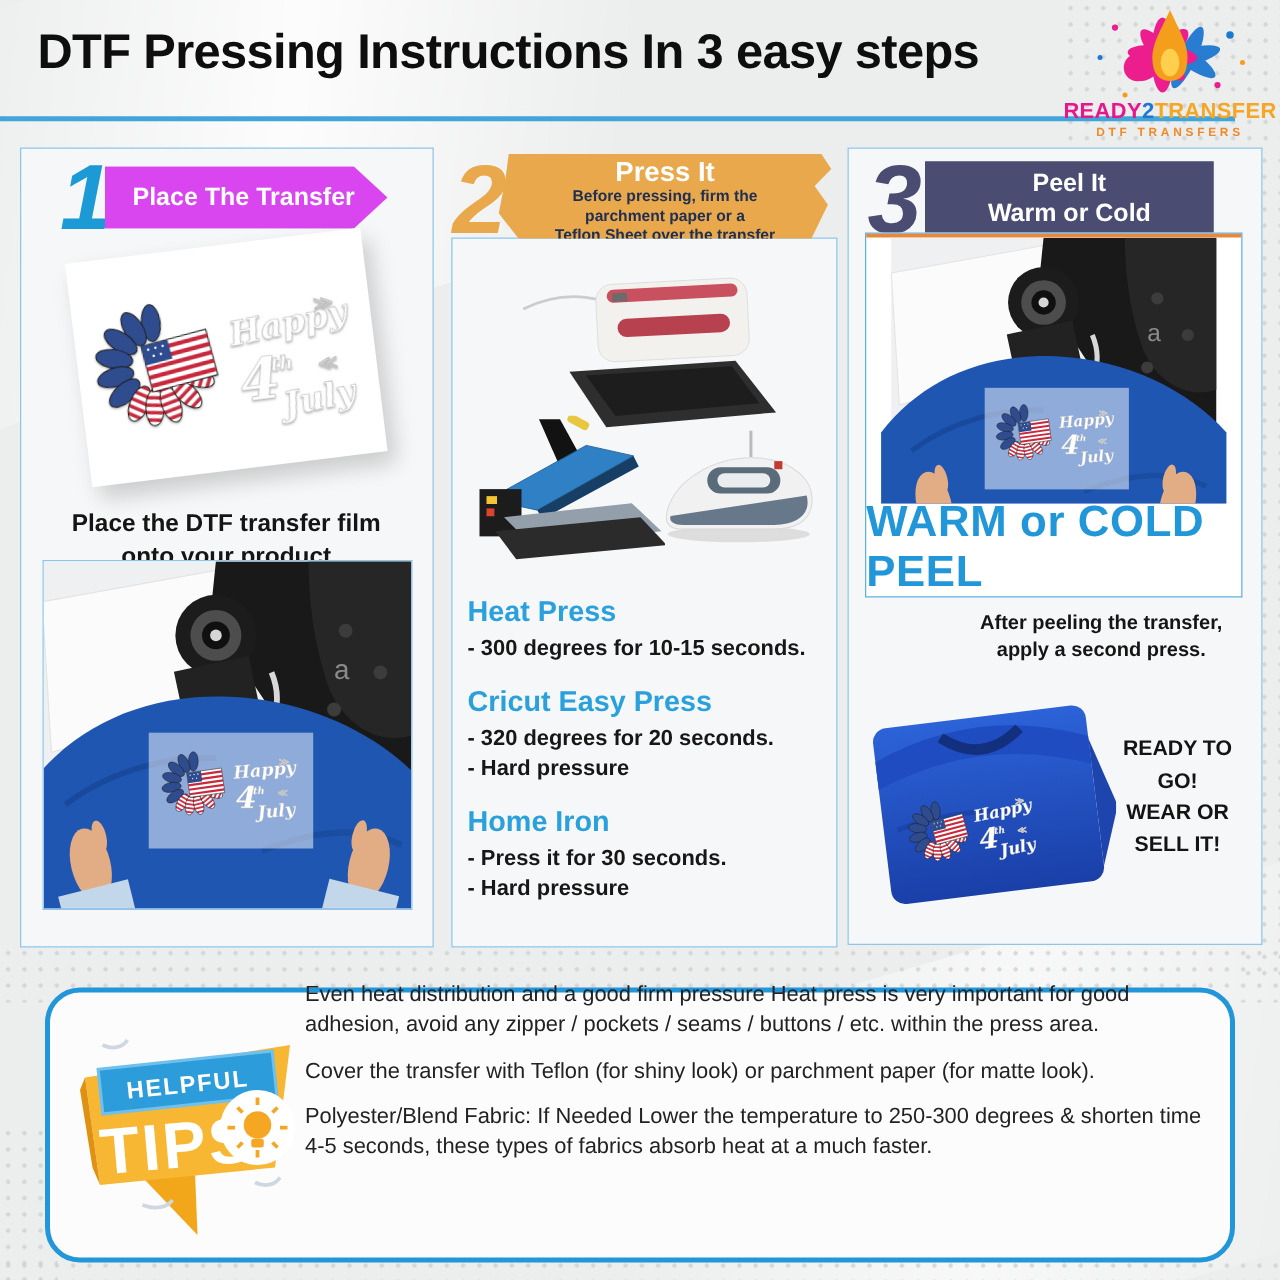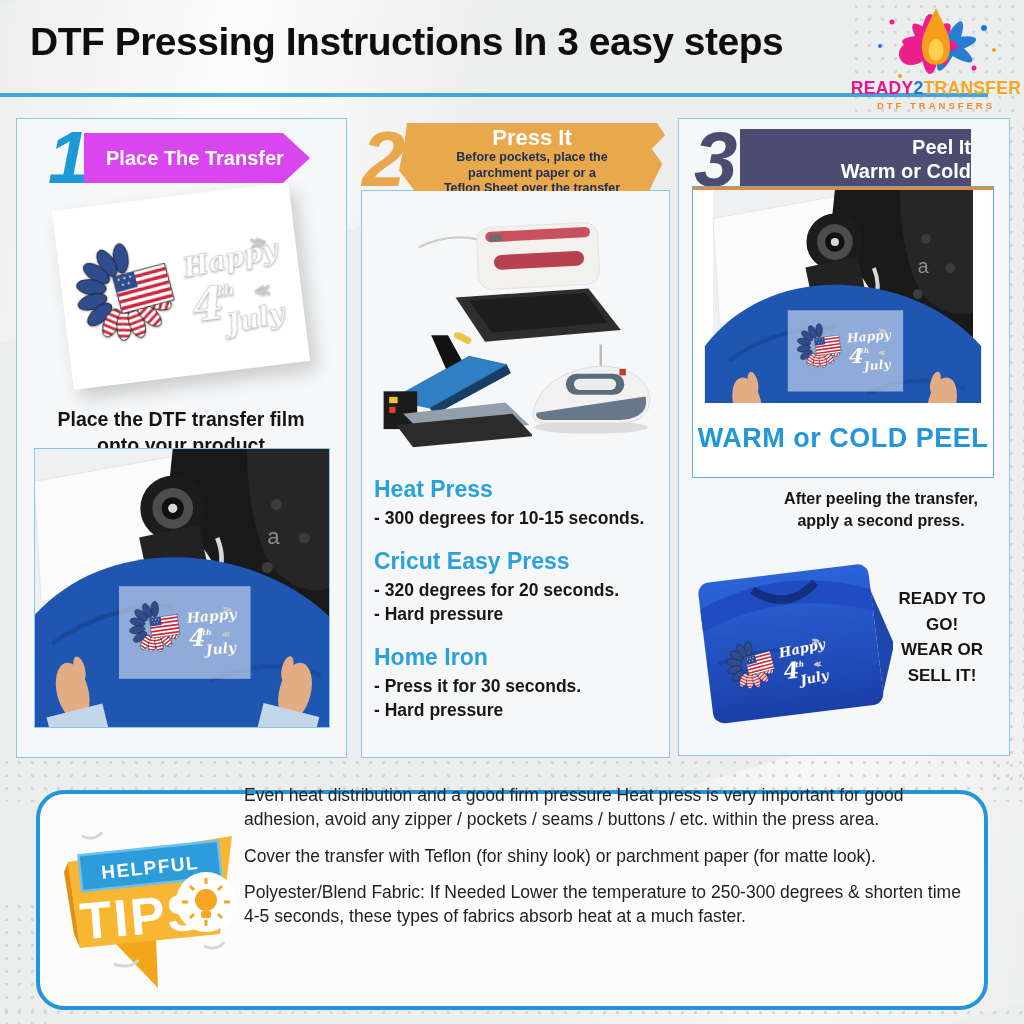--- a/index.html
+++ b/index.html
@@ -23,34 +23,34 @@
   .ribbon1{position:absolute;left:84px;top:133px;width:226px;height:50px;background:#d946ef;
     clip-path:polygon(0 0,88% 0,100% 50%,88% 100%,0 100%);
     display:flex;align-items:center;padding-left:22px;box-sizing:border-box;}
   .ribbon1 span{color:#fff;font-size:20px;font-weight:800;}
   .ribbon2{position:absolute;left:399px;top:123px;width:266px;height:68px;background:#e9a84c;
     clip-path:polygon(3% 0,97% 0,100% 18%,95% 38%,99% 60%,94% 100%,6% 100%,0 70%,2% 30%);
     text-align:center;padding-top:3px;box-sizing:border-box;}
   .ribbon2 .t{color:#fff;font-size:22px;font-weight:800;line-height:1.1;}
   .ribbon2 .s{color:#203052;font-size:12.5px;font-weight:700;line-height:1.25;}
   .ribbon3{position:absolute;left:740px;top:129px;width:231px;height:60px;background:#4a4d71;
-    display:flex;flex-direction:column;align-items:flex-end;justify-content:center;}
+    display:flex;flex-direction:column;align-items:center;justify-content:center;}
   .ribbon3 span{color:#fff;font-size:20px;font-weight:800;line-height:1.2;}
   .film{position:absolute;left:62px;top:196px;width:238px;height:180px;background:#fff;
     transform:rotate(-7deg);box-shadow:6px 10px 18px rgba(0,0,0,.18);display:flex;align-items:center;justify-content:center;}
   .film svg{filter:drop-shadow(0 1px 1px rgba(0,0,0,.3));}
   .cap{position:absolute;text-align:center;font-weight:800;color:#151515;}
   .photo{position:absolute;border:1px solid #8cc6e8;background:#fff;overflow:hidden;}
   .sec-title{font-size:23px;font-weight:800;color:#2aa0dc;margin:0 0 3px 0;}
   .sec-line{font-size:17.5px;font-weight:800;color:#171717;margin:0;line-height:1.4;}
   .section{margin-bottom:17px;}
   .imgbox3{position:absolute;left:692px;top:186px;width:302px;height:292px;border:1px solid #5fb0de;background:#fff;box-sizing:border-box;}
   .imgbox3 .ph{width:100%;height:216px;border-top:3px solid #e8883c;box-sizing:border-box;overflow:hidden;}
   .peel{height:70px;display:flex;align-items:center;justify-content:center;
-    color:#2196d9;font-size:27px;font-weight:800;letter-spacing:.5px;}
+    color:#2196d9;font-size:35px;font-weight:800;letter-spacing:.5px;}
   .ready{position:absolute;left:884px;top:586px;width:116px;text-align:center;
     font-size:17px;font-weight:800;color:#141414;line-height:1.5;}
   
   .tipsbox{position:absolute;left:36px;top:790px;width:952px;height:220px;background:#fcfcfd;
     border:4px solid #2196d9;border-radius:28px;box-sizing:border-box;}
   .tipstext{position:absolute;left:244px;top:784px;width:728px;}
   .tipstext p{font-size:17.5px;color:#222;margin:0 0 13px 0;line-height:1.36;font-weight:500;}
 </style>
 </head>
 <body>
@@ -279,21 +279,21 @@
 <div class="photo" style="left:34px;top:448px;width:294px;height:278px;">
   <svg width="294" height="278" viewBox="0 0 320 300" preserveAspectRatio="xMidYMid slice">
       <use href="#press-scene"></use>
     </svg>
 </div>
 
 <div class="col" style="left:361px;top:190px;width:307px;height:566px;"></div>
 <div class="stepnum" style="left:362px;top:120px;font-size:78px;color:#e9a84c;">2</div>
 <div class="ribbon2">
   <div class="t">Press It</div>
-  <div class="s">Before pockets, place the</div>
+  <div class="s">Before pressing, firm the</div>
   <div class="s">parchment paper or a</div>
   <div class="s">Teflon Sheet over the transfer</div>
 </div>
 <div class="abs" style="left:408px;top:200px;">
   <svg width="225" height="155" viewBox="0 0 300 210">
       <use href="#easypress"></use>
     </svg>
 </div>
 <div class="abs" style="left:364px;top:330px;">
   <svg width="168" height="124" viewBox="0 0 240 170">

